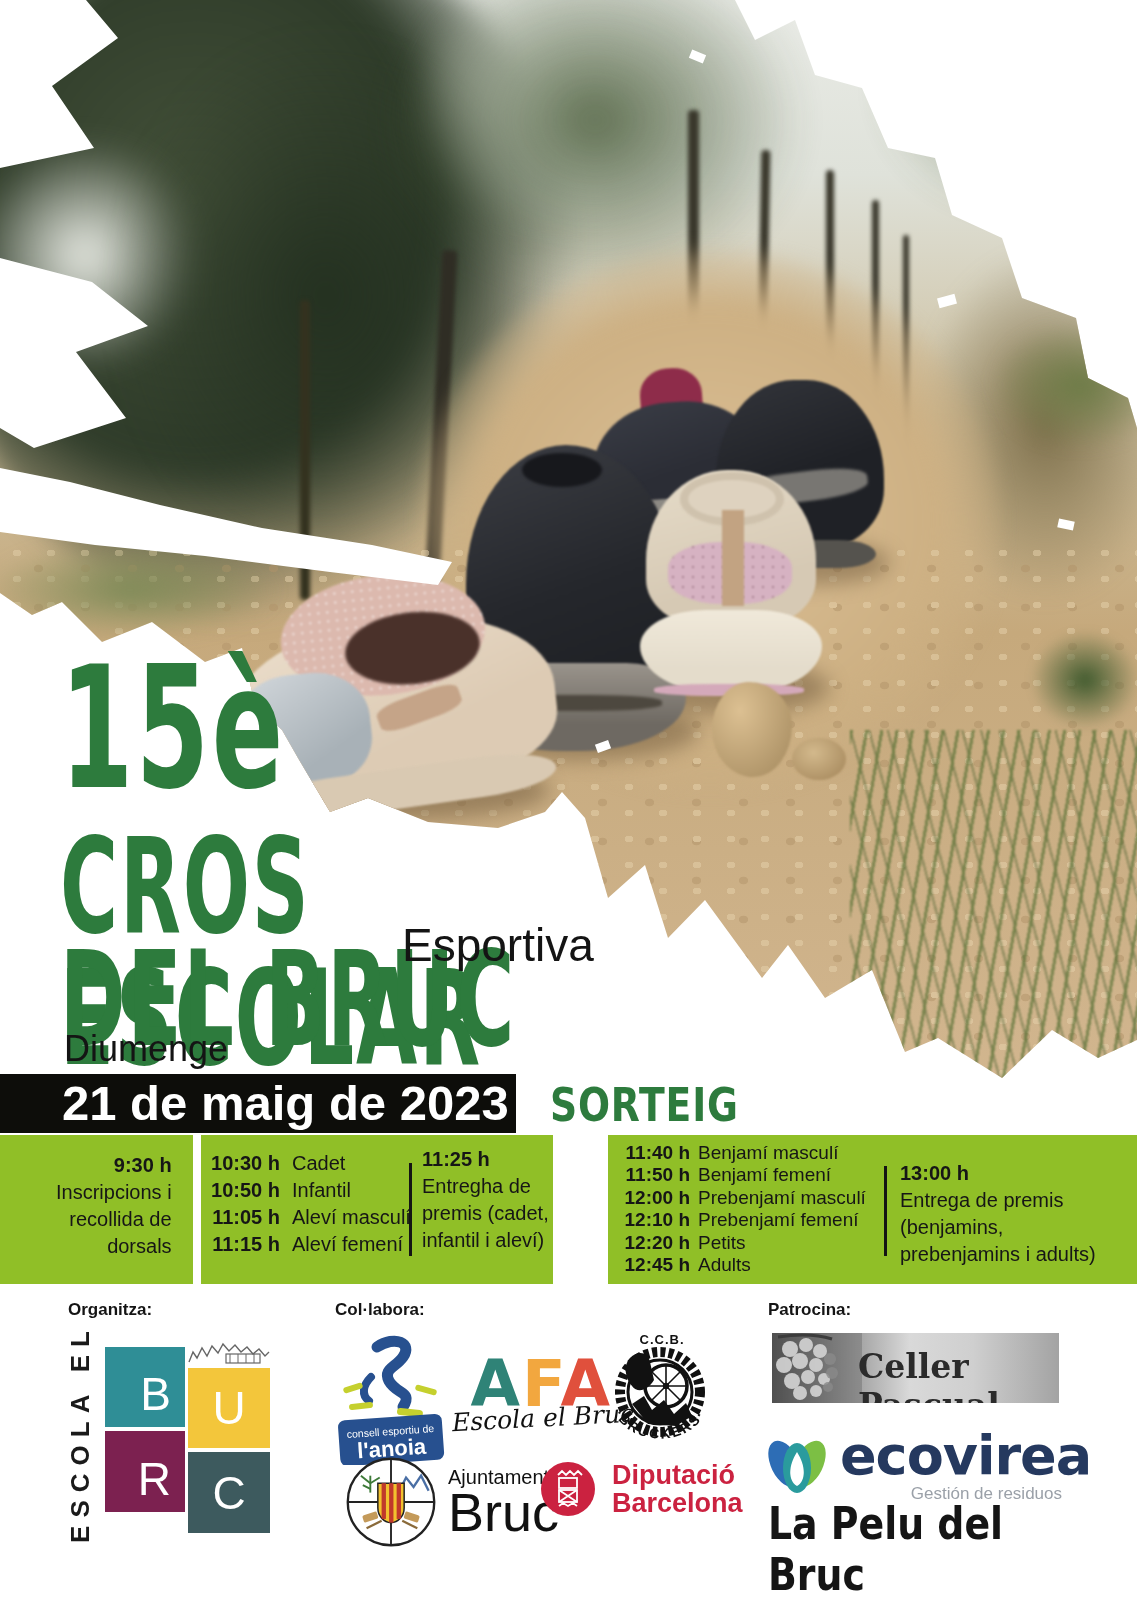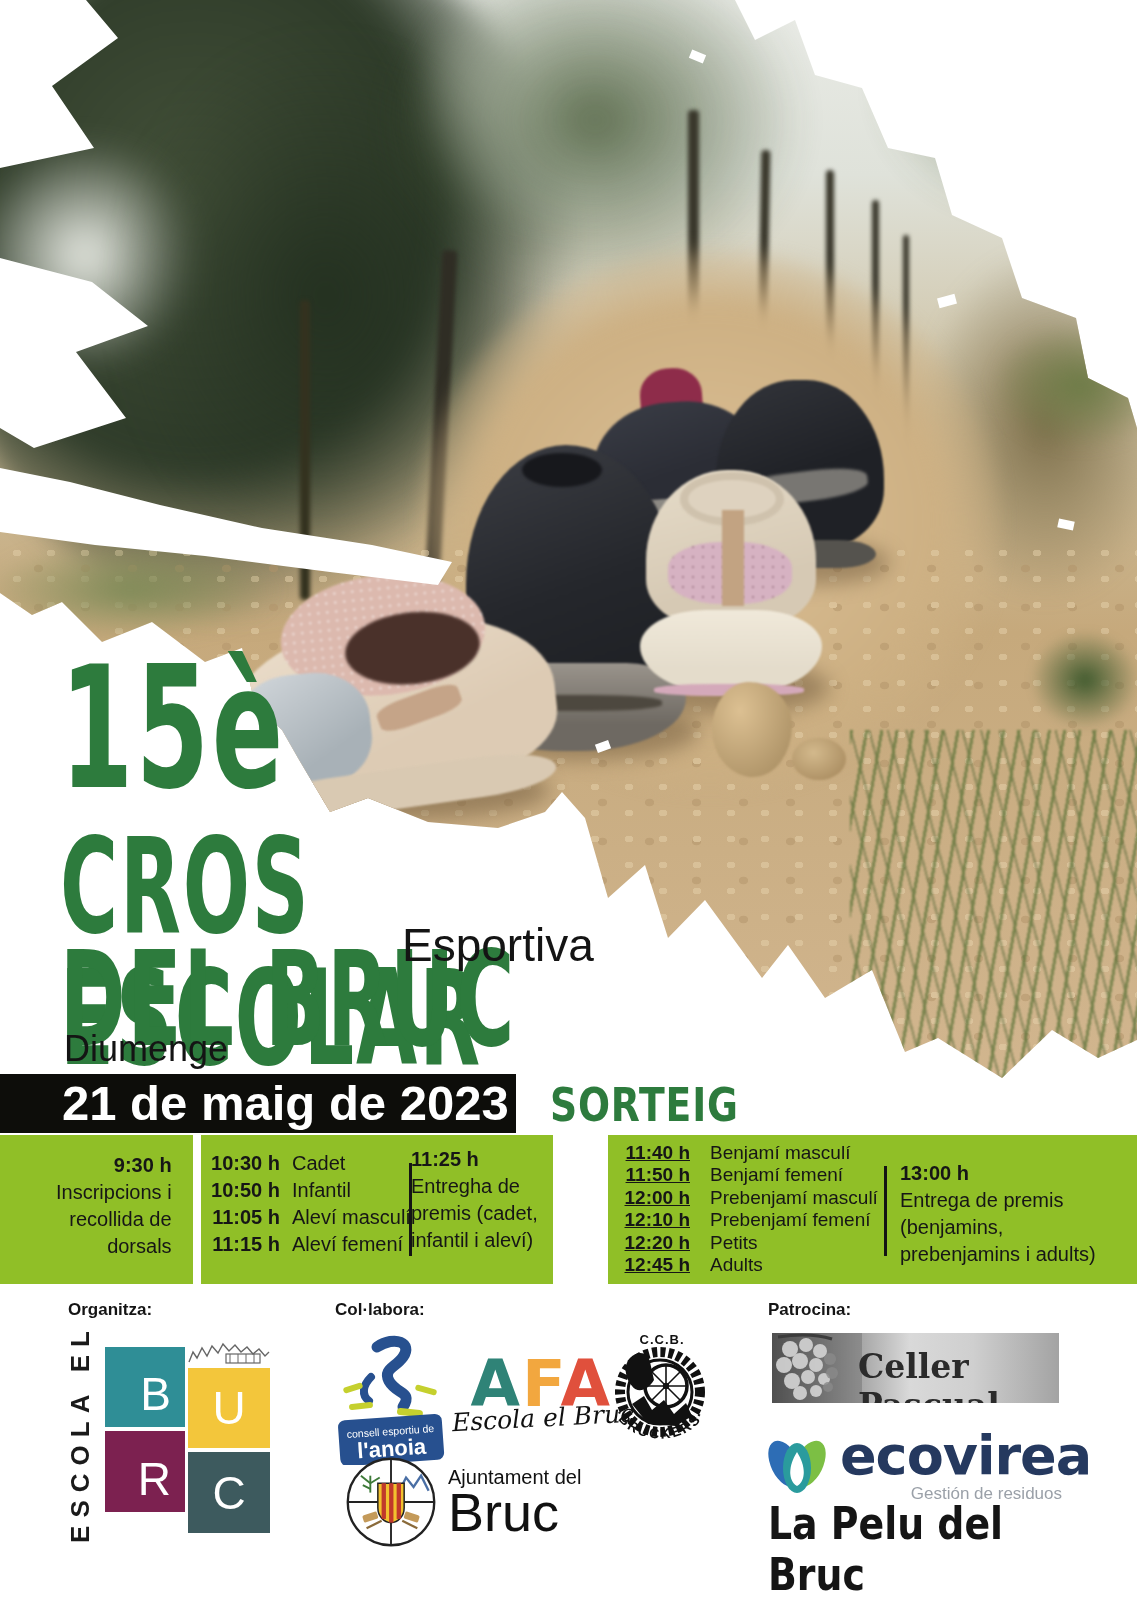--- a/index.html
+++ b/index.html
@@ -53,26 +53,26 @@
   .bandcol{position:absolute;top:0;height:149px;background:#90bf27;}
   .bc1{left:0;width:193px;}
   .bc2{left:201px;width:352px;}
   .bc3{left:608px;width:529px;}
   .sch{position:absolute;color:#161616;font-size:20px;line-height:27px;}
   .sch b{font-weight:700;}
   .blk1{left:56px;top:17px;text-align:right;}
   .rows2{left:7px;top:15px;}
   .srow{white-space:nowrap;}
   .stime{display:inline-block;width:72px;text-align:right;font-weight:700;margin-right:12px;}
-  .blk3{left:210px;top:11px;}
+  .blk3{left:221px;top:11px;}
   .vdiv{position:absolute;width:2.5px;background:#141414;}
   .vd2{left:208px;top:28px;height:93px;}
   .vd3{left:276px;top:31px;height:90px;}
   .rows4{left:14px;top:7px;font-size:19px;line-height:22.4px;}
-  .rows4 .stime{width:68px;margin-right:20px;text-decoration:underline;}
+  .rows4 .stime{width:68px;margin-right:8px;}
   .blk5{left:292px;top:25px;}
 
   
   .flabel{position:absolute;font-size:17px;font-weight:700;color:#141414;}
   .lab-org{left:68px;top:1300px;}
   .lab-col{left:335px;top:1300px;}
   .lab-pat{left:768px;top:1300px;}
 
   
   .esc-vert{position:absolute;left:34px;top:1340px;width:92px;height:186px;}
@@ -341,20 +341,36 @@
       <rect x="64" y="62" width="16" height="8" rx="2" fill="#c49a5a" transform="rotate(18 72 66)"></rect>
       <line x1="24" y1="78" x2="40" y2="70" stroke="#8a6a3a" stroke-width="2.4"></line>
       <line x1="62" y1="70" x2="78" y2="78" stroke="#8a6a3a" stroke-width="2.4"></line>
     </svg>
     <div class="ajun-text">
       <div class="ajun-l1">Ajuntament del</div>
       <div class="ajun-l2">Bruc</div>
     </div>
   </div>
 
+  <div class="dipu">
+    <svg width="56" height="56" viewBox="0 0 56 56">
+      <circle cx="28" cy="28" r="27" fill="#cb2240"></circle>
+      <g stroke="#ffffff" stroke-width="1.8" fill="none">
+        <path d="M18,14 l4,-4 4,4 4,-4 4,4 4,-4 4,4"></path>
+        <rect x="19" y="17" width="18" height="10"></rect>
+        <rect x="19" y="29" width="18" height="12"></rect>
+        <path d="M19,29 L37,41 M37,29 L19,41"></path>
+        <path d="M19,45 l4,-3 5,3 5,-3 4,3"></path>
+      </g>
+    </svg>
+    <div class="dipu-text">
+      <div>Diputació</div>
+      <div>Barcelona</div>
+    </div>
+  </div>
 
   <div class="celler">
     <svg width="90" height="70" viewBox="0 0 90 70" style="position:absolute;left:0;top:0;">
       <rect x="0" y="0" width="90" height="70" fill="#5d5d5d" opacity="0.35"></rect>
       <g fill="#cfcfcf" opacity="0.95">
         <circle cx="18" cy="16" r="8"></circle>
           <circle cx="34" cy="12" r="7"></circle>
           <circle cx="48" cy="18" r="7"></circle>
         <circle cx="12" cy="32" r="8"></circle>
           <circle cx="28" cy="28" r="8"></circle>

